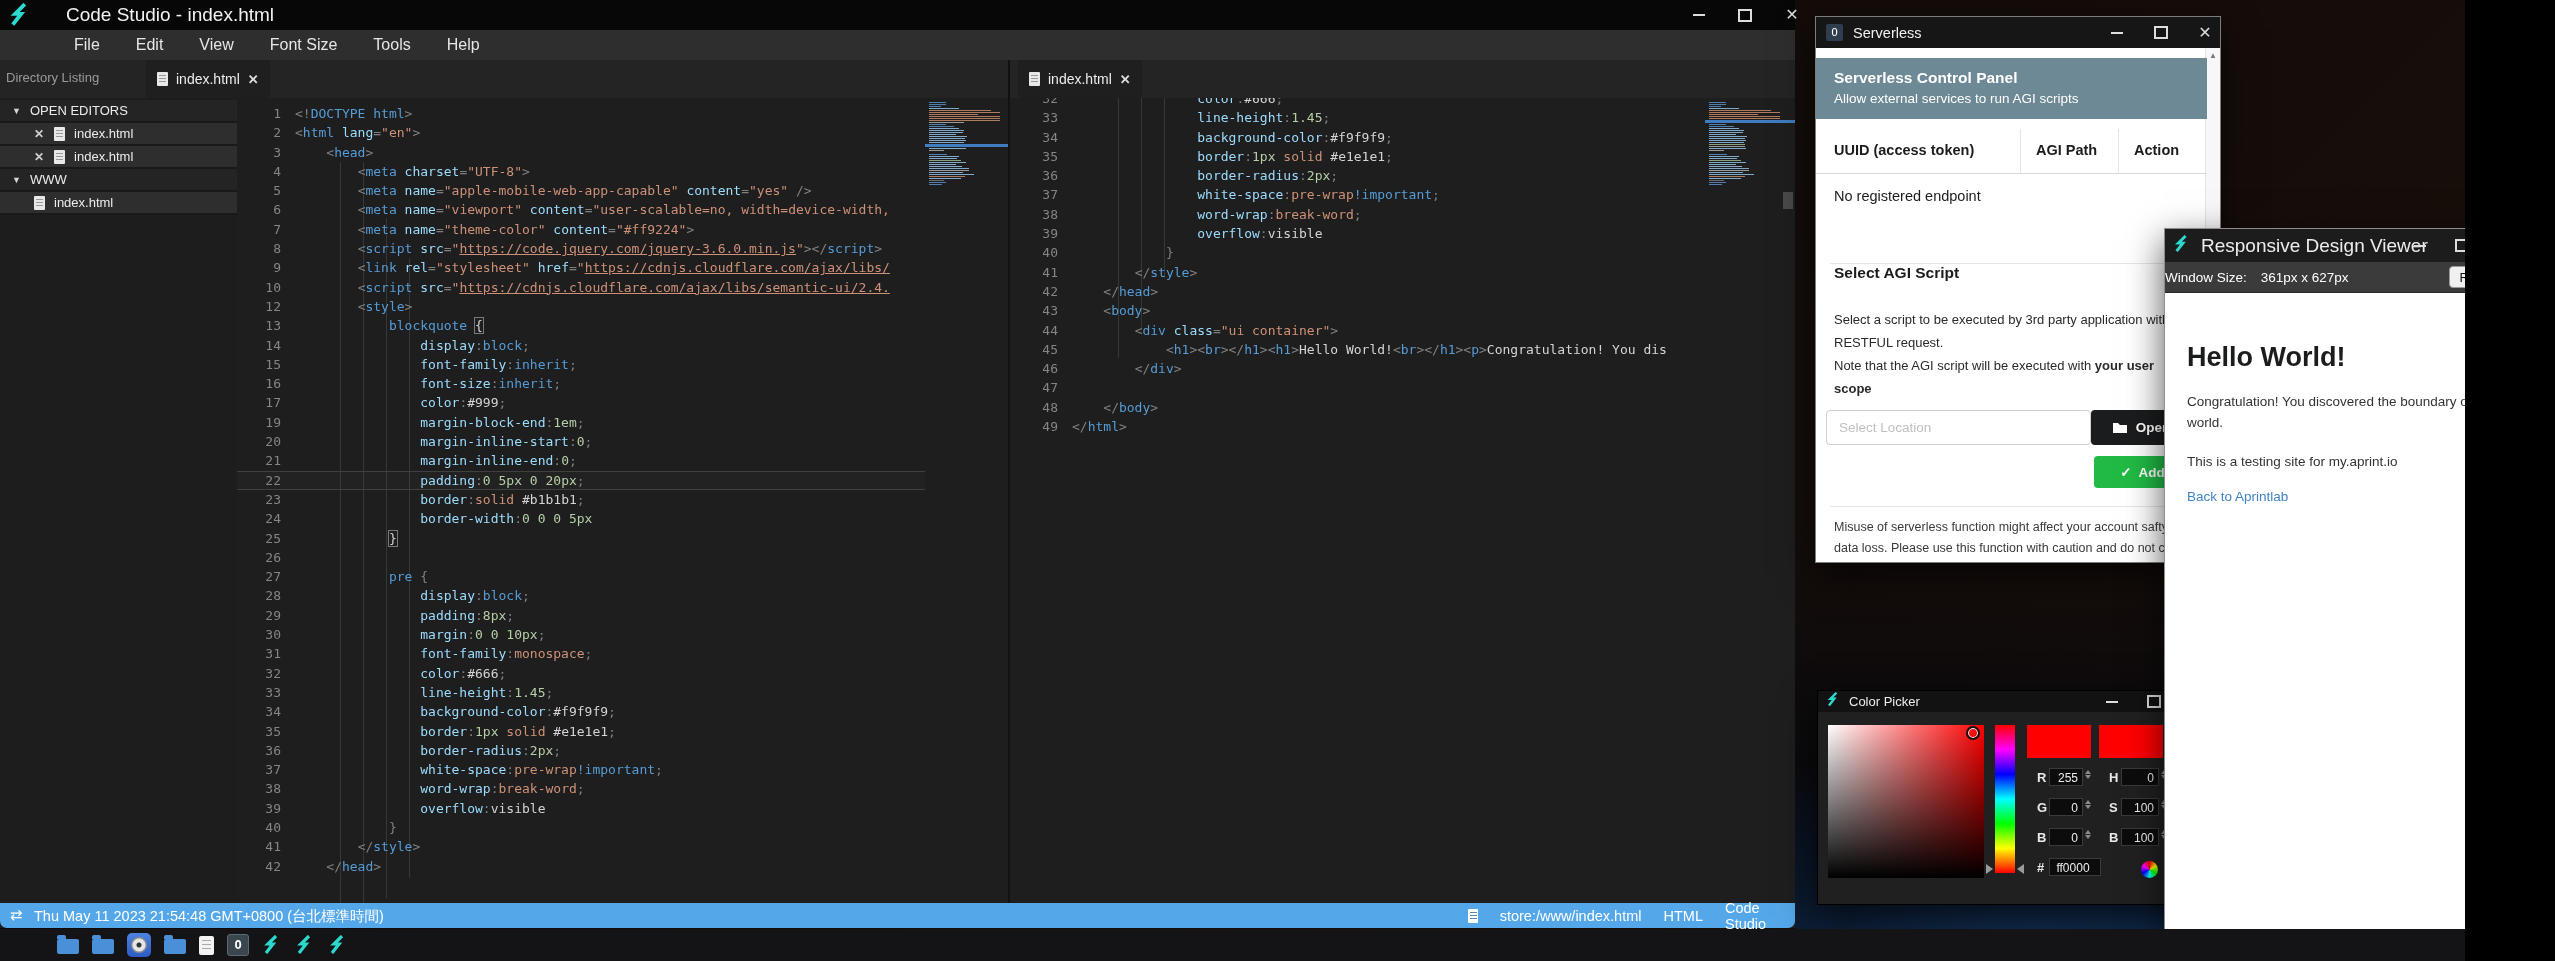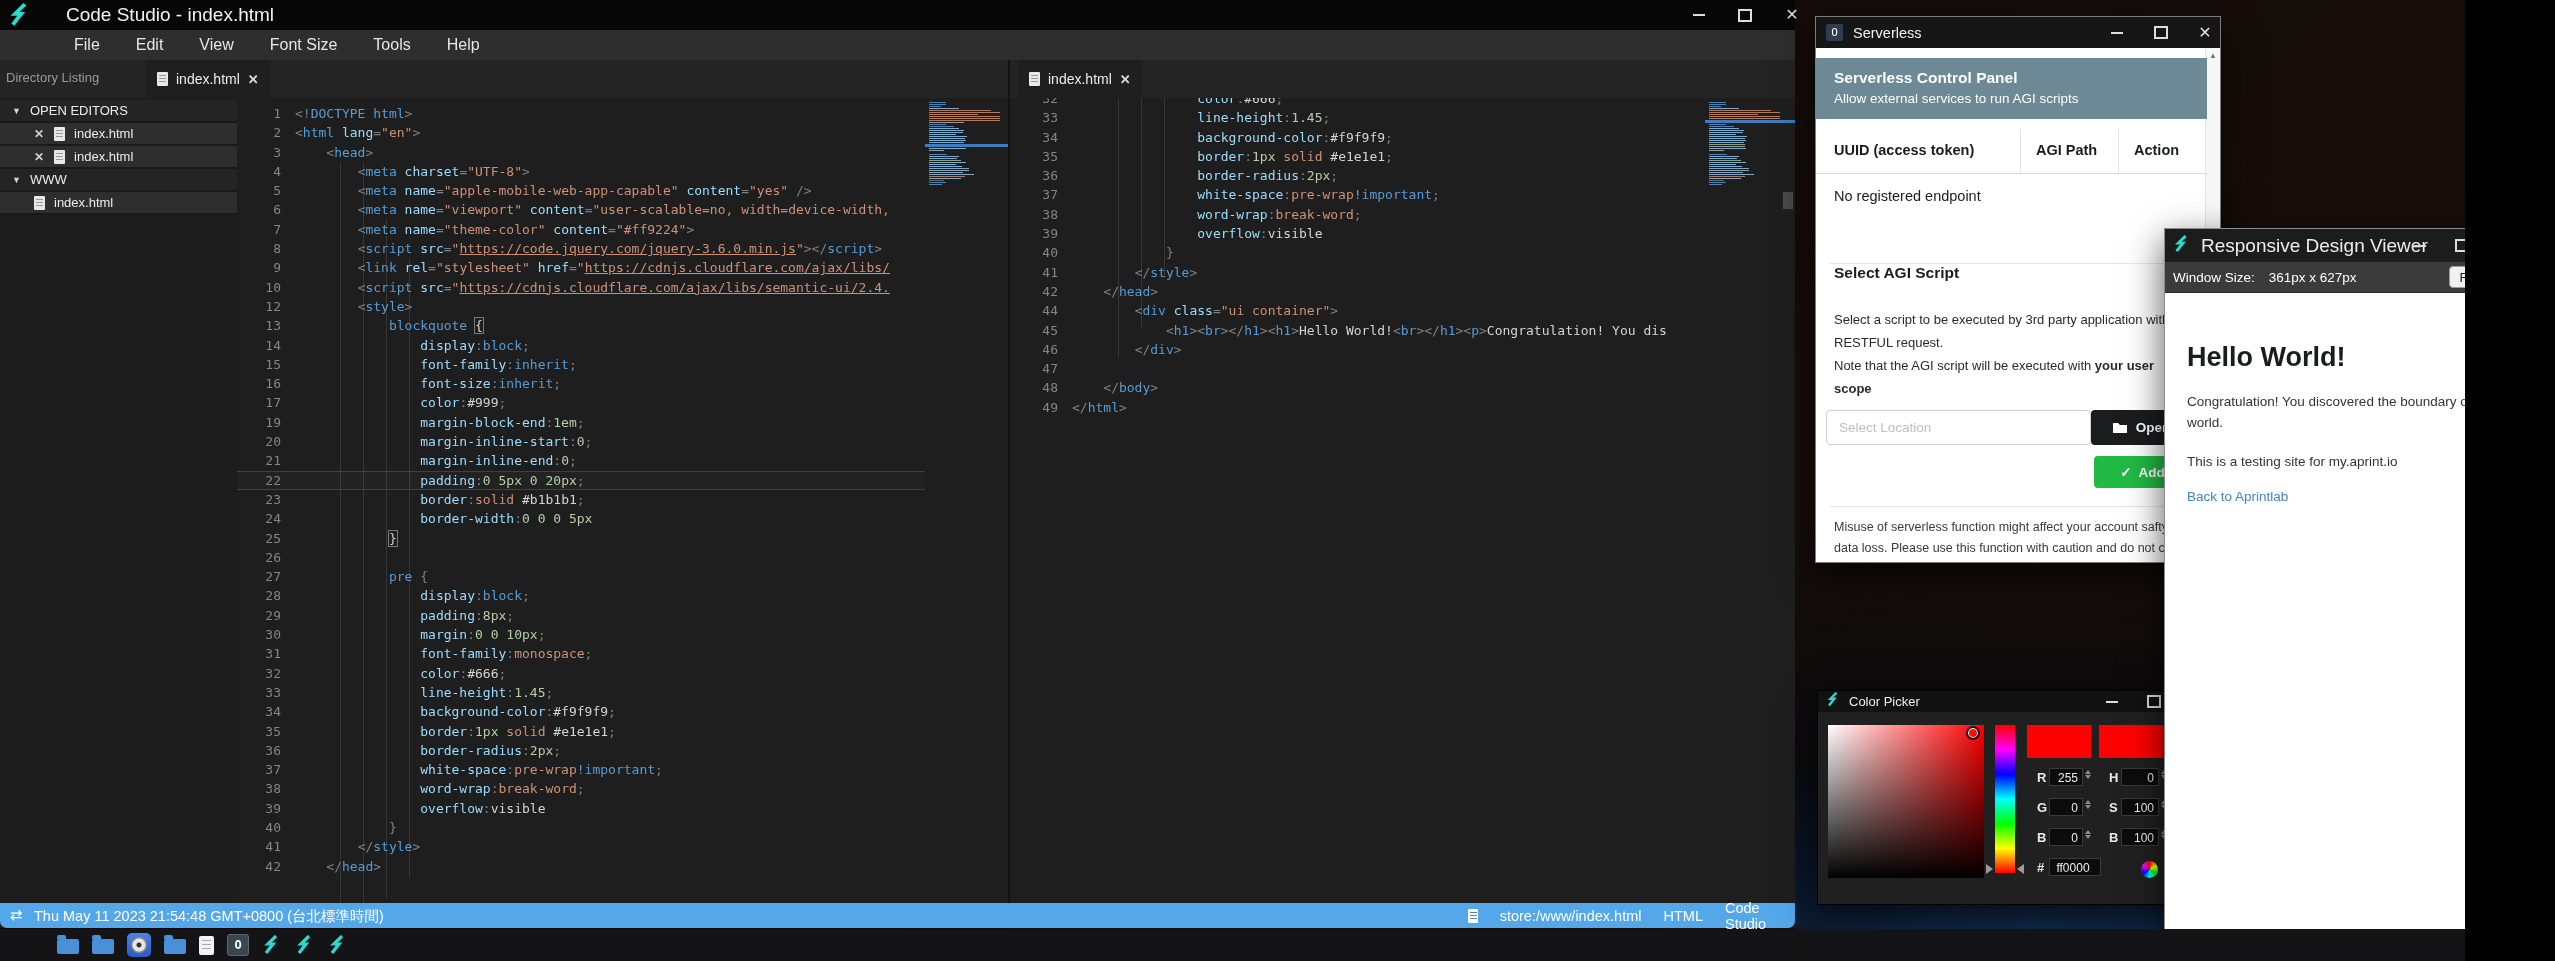--- a/index.html
+++ b/index.html
@@ -112,21 +112,21 @@
   #srv-input{position:absolute;left:10px;top:362px;width:265px;height:35px;border:1px solid #cfcfd0;border-radius:4px;box-sizing:border-box;padding:0 12px;font-size:13.5px;font-family:"Liberation Sans",sans-serif;color:#333;}
   #srv-input::placeholder{color:#c0c0c0;}
   #srv-open{position:absolute;left:275px;top:362px;width:100px;height:35px;background:#1b1c1d;color:#fff;border:none;border-radius:4px;font-size:13.5px;font-weight:bold;display:flex;align-items:center;justify-content:center;gap:8px;font-family:"Liberation Sans",sans-serif;}
   #srv-add{position:absolute;left:278px;top:408px;width:97px;height:32px;background:#21ba45;color:#fff;border:none;border-radius:4px;font-size:13.5px;font-weight:bold;display:flex;align-items:center;justify-content:center;gap:7px;font-family:"Liberation Sans",sans-serif;}
   .srv-warn{position:absolute;left:18px;font-size:12.5px;color:#3a3a3a;white-space:nowrap;}
   
   #rdvwin{left:2164px;top:228px;width:358px;height:702px;background:#fff;border:1px solid #8d8d8d;box-sizing:border-box;}
   #rdv-titlebar{height:33px;background:#1c1c1c;}
   #rdv-title{margin-left:10px;font-size:19px;color:#ededed;}
   #rdv-toolbar{position:relative;height:30px;background:#3b3b3b;border-bottom:1px solid #282828;display:flex;align-items:center;color:#fff;font-size:13.5px;}
-  #rdv-size-label{margin-left:8px;}
+  #rdv-size-label{}
   #rdv-size-value{margin-left:14px;}
   #rdv-refresh{position:absolute;right:6px;top:4px;height:22px;padding:0 9px;background:#f0f0f0;border:1px solid #9a9a9a;border-radius:4px;font-size:13px;color:#111;font-family:"Liberation Sans",sans-serif;}
   #rdv-page{padding:0 22px;color:#333;}
   #rdv-h1{margin-top:49px;font-size:27px;font-weight:bold;color:#1b1c1d;}
   .rdv-p{margin-top:18px;font-size:13.5px;line-height:21px;width:322px;}
   #rdv-link{margin-top:17px;font-size:13.5px;color:#4183c4;}
   
   #cpwin{left:1817px;top:690px;width:400px;height:215px;background:#202020;border:1px solid #000;box-sizing:border-box;}
   #cp-titlebar{height:21px;background:#121212;}
   #cp-title{margin-left:8px;font-size:13px;color:#ededed;}
@@ -332,20 +332,21 @@
           <div class="code-line"><span class="ln">33</span><span class="tk-wht">                </span><span class="tk-prop">line-height</span><span class="tk-punc">:</span><span class="tk-num">1.45</span><span class="tk-punc">;</span></div>
           <div class="code-line"><span class="ln">34</span><span class="tk-wht">                </span><span class="tk-prop">background-color</span><span class="tk-punc">:</span><span class="tk-wht">#f9f9f9</span><span class="tk-punc">;</span></div>
           <div class="code-line"><span class="ln">35</span><span class="tk-wht">                </span><span class="tk-prop">border</span><span class="tk-punc">:</span><span class="tk-num">1px</span><span class="tk-wht"> </span><span class="tk-val">solid</span><span class="tk-wht"> #e1e1e1</span><span class="tk-punc">;</span></div>
           <div class="code-line"><span class="ln">36</span><span class="tk-wht">                </span><span class="tk-prop">border-radius</span><span class="tk-punc">:</span><span class="tk-num">2px</span><span class="tk-punc">;</span></div>
           <div class="code-line"><span class="ln">37</span><span class="tk-wht">                </span><span class="tk-prop">white-space</span><span class="tk-punc">:</span><span class="tk-val">pre-wrap</span><span class="tk-kw">!important</span><span class="tk-punc">;</span></div>
           <div class="code-line"><span class="ln">38</span><span class="tk-wht">                </span><span class="tk-prop">word-wrap</span><span class="tk-punc">:</span><span class="tk-val">break-word</span><span class="tk-punc">;</span></div>
           <div class="code-line"><span class="ln">39</span><span class="tk-wht">                </span><span class="tk-prop">overflow</span><span class="tk-punc">:</span><span class="tk-wht">visible</span></div>
           <div class="code-line"><span class="ln">40</span><span class="tk-wht">            </span><span class="tk-punc">}</span></div>
           <div class="code-line"><span class="ln">41</span><span class="tk-wht">        </span><span class="tk-punc">&lt;/</span><span class="tk-tag">style</span><span class="tk-punc">&gt;</span></div>
           <div class="code-line"><span class="ln">42</span><span class="tk-wht">    </span><span class="tk-punc">&lt;/</span><span class="tk-tag">head</span><span class="tk-punc">&gt;</span></div>
+          <div class="code-line"><span class="ln">43</span><span class="tk-wht">    </span><span class="tk-punc">&lt;</span><span class="tk-tag">body</span><span class="tk-punc">&gt;</span></div>
           <div class="code-line"><span class="ln">44</span><span class="tk-wht">        </span><span class="tk-punc">&lt;</span><span class="tk-tag">div</span><span class="tk-wht"> </span><span class="tk-attr">class</span><span class="tk-punc">=</span><span class="tk-str">"ui container"</span><span class="tk-punc">&gt;</span></div>
           <div class="code-line"><span class="ln">45</span><span class="tk-wht">            </span><span class="tk-punc">&lt;</span><span class="tk-tag">h1</span><span class="tk-punc">&gt;&lt;</span><span class="tk-tag">br</span><span class="tk-punc">&gt;&lt;/</span><span class="tk-tag">h1</span><span class="tk-punc">&gt;&lt;</span><span class="tk-tag">h1</span><span class="tk-punc">&gt;</span><span class="tk-wht">Hello World!</span><span class="tk-punc">&lt;</span><span class="tk-tag">br</span><span class="tk-punc">&gt;&lt;/</span><span class="tk-tag">h1</span><span class="tk-punc">&gt;&lt;</span><span class="tk-tag">p</span><span class="tk-punc">&gt;</span><span class="tk-wht">Congratulation! You dis</span></div>
           <div class="code-line"><span class="ln">46</span><span class="tk-wht">        </span><span class="tk-punc">&lt;/</span><span class="tk-tag">div</span><span class="tk-punc">&gt;</span></div>
           <div class="code-line"><span class="ln">47</span></div>
           <div class="code-line"><span class="ln">48</span><span class="tk-wht">    </span><span class="tk-punc">&lt;/</span><span class="tk-tag">body</span><span class="tk-punc">&gt;</span></div>
           <div class="code-line"><span class="ln">49</span><span class="tk-punc">&lt;/</span><span class="tk-tag">html</span><span class="tk-punc">&gt;</span></div>
         </div>
       <div class="minimap">
         <div class="mm-thumb"></div>
       <div class="mm-bar" style="top: 4px; left: 4px; width: 16.5px; background: rgb(79, 127, 174);"></div>

